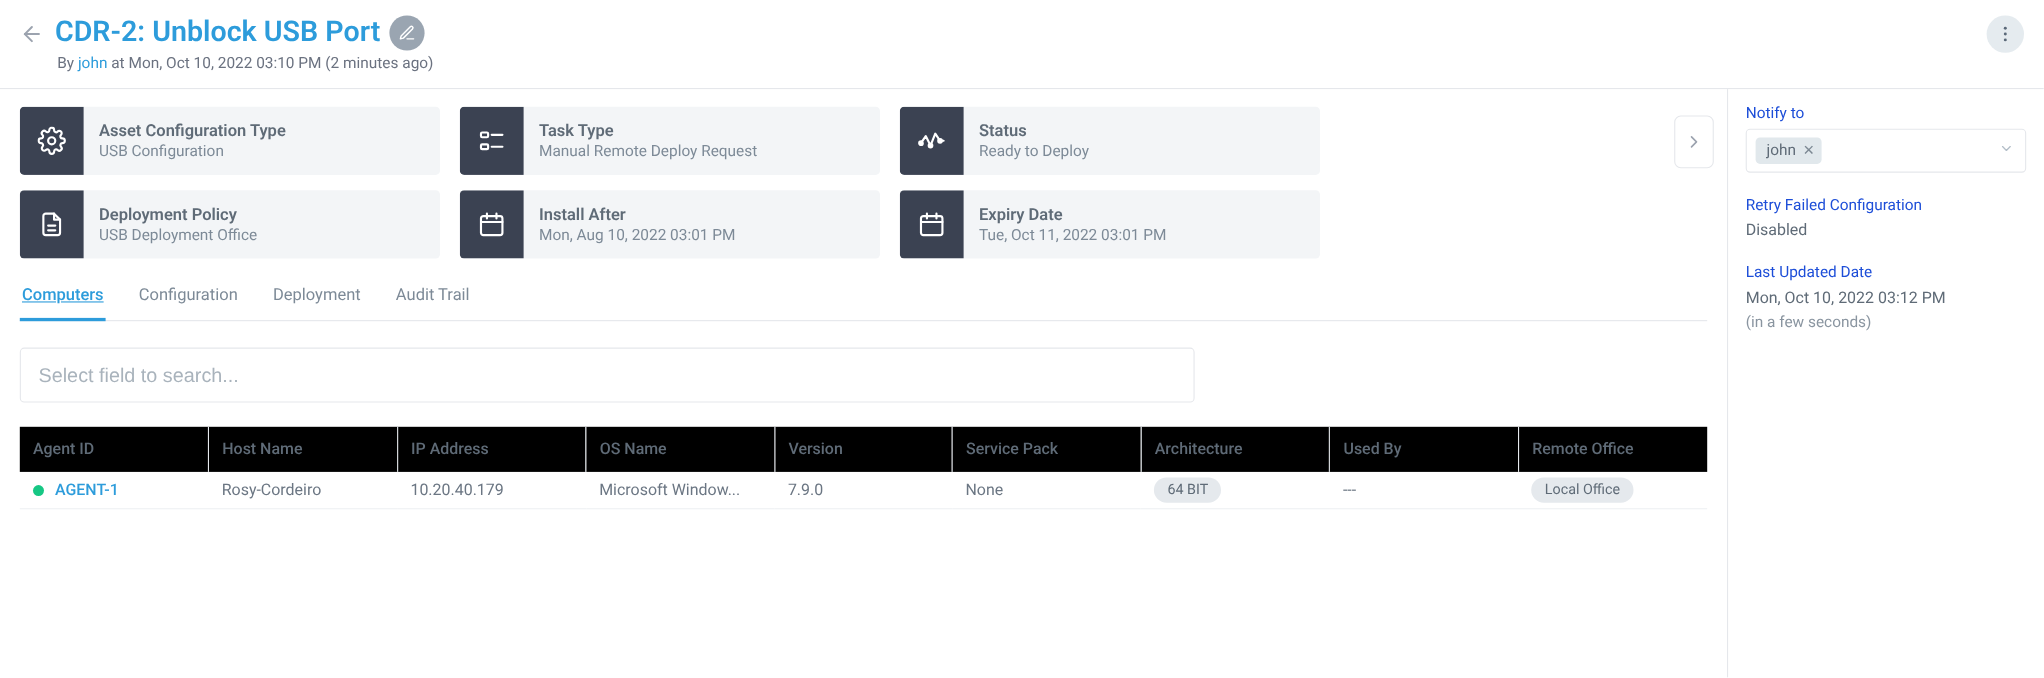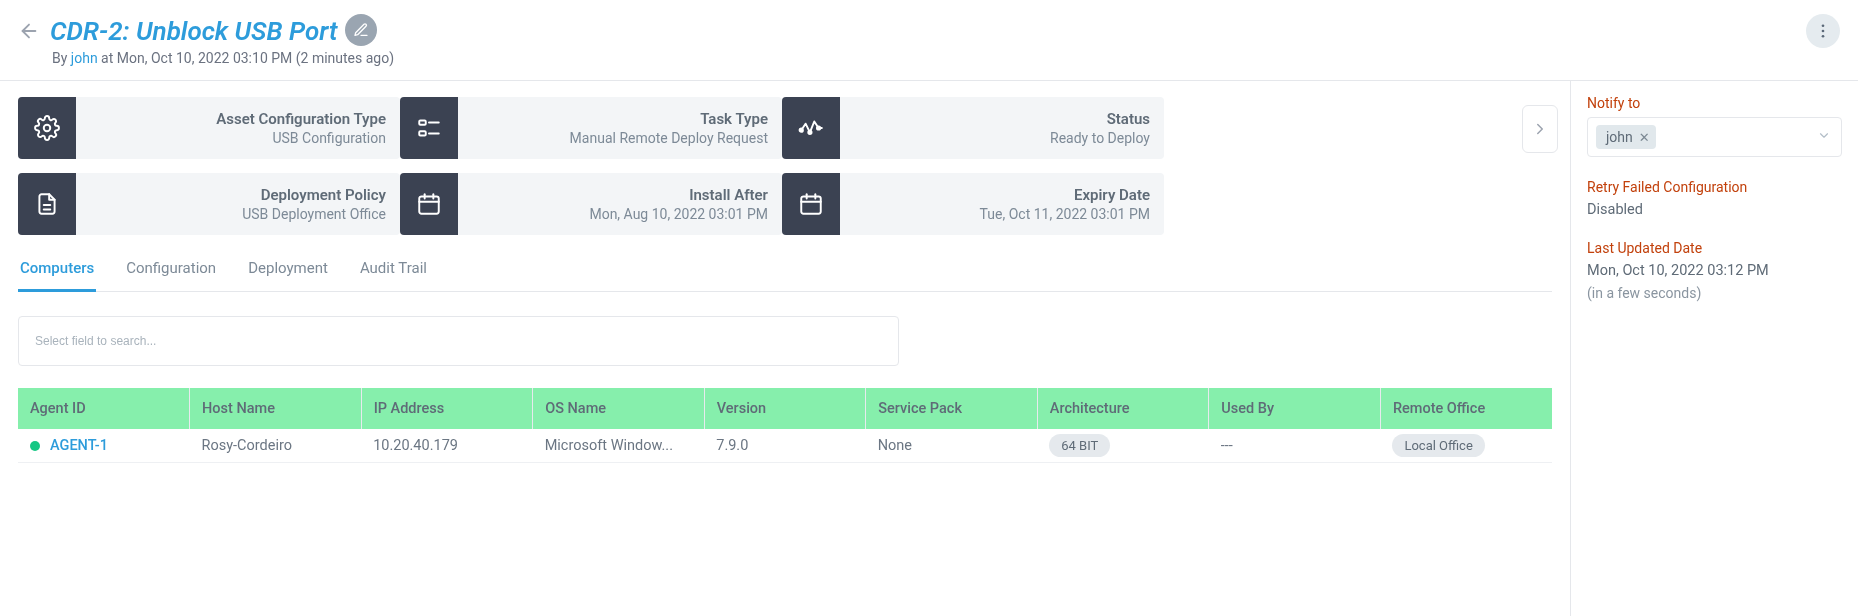--- a/index.html
+++ b/index.html
@@ -35,23 +35,22 @@
     color: #9ca3af;
     cursor: pointer;
     display: flex;
   }
   .title-group {
     display: flex;
     flex-direction: column;
   }
   .title-row {
     display: flex;
-    align-items: flex-end;
+    align-items: flex-start;
     gap: 8px;
-    font-style: italic;
   }
   .title {
     color: #2d9cdb;
     font-size: 26px;
     font-weight: 600;
   }
   .edit-btn {
     width: 32px; height: 32px;
     background: #9aa5b1;
     border-radius: 50%;
@@ -91,23 +90,23 @@
     width: 288px;
     border-left: 1px solid #e5e7eb;
     padding: 14px 16px;
     display: flex;
     flex-direction: column;
     gap: 22px;
   }
   
   .cards-row {
     display: flex;
+    gap: 18px;
     margin-bottom: 14px;
     position: relative;
-    text-align: right;
   }
   .card {
     width: 382px;
     height: 62px;
     display: flex;
     align-items: stretch;
     border-radius: 4px;
     overflow: hidden;
     background: #f3f5f7;
   }
@@ -158,51 +157,52 @@
   .tab {
     padding: 10px 2px 14px 2px;
     color: #7d8a97;
     cursor: pointer;
     font-size: 15px;
     position: relative;
   }
   .tab.active {
     color: #2d9cdb;
     font-weight: 500;
+    text-decoration: underline;
   }
   .tab.active::after {
     content: "";
     position: absolute;
     left: 0; right: 0; bottom: -1px;
     height: 3px;
     background: #2d9cdb;
   }
   
   .search-box {
-    width: 881px;
+    width: 1068px;
     height: 50px;
     border: 1px solid #e5e7eb;
     border-radius: 4px;
     padding: 0 16px;
-    font-size: 12px;
+    font-size: 18px;
     color: #5f6b77;
     outline: none;
     background: #fff;
     margin-bottom: 22px;
   }
   .search-box::placeholder { color: #a9b3bc; }
   
   .table {
     width: 100%;
     border-collapse: collapse;
     table-layout: fixed;
   }
   .table th {
     text-align: left;
-    background: #86efac;
+    background: #000000;
     color: #5f6b77;
     font-weight: 500;
     padding: 12px 12px;
     font-size: 14.5px;
     border-right: 1px solid #e7eaee;
   }
   .table th:last-child { border-right: none; }
   .table td {
     padding: 5px 12px;
     border-bottom: 1px solid #eef0f3;
@@ -232,21 +232,21 @@
     font-size: 13px;
     display: inline-block;
   }
   
   .side-group {
     display: flex;
     flex-direction: column;
     gap: 6px;
   }
   .side-label {
-    color: #c2410c;
+    color: #1d4ed8;
     font-size: 14px;
   }
   .side-value {
     color: #5f6b77;
     font-size: 14.5px;
   }
   .side-subvalue {
     color: #8a95a0;
     font-size: 14px;
   }

